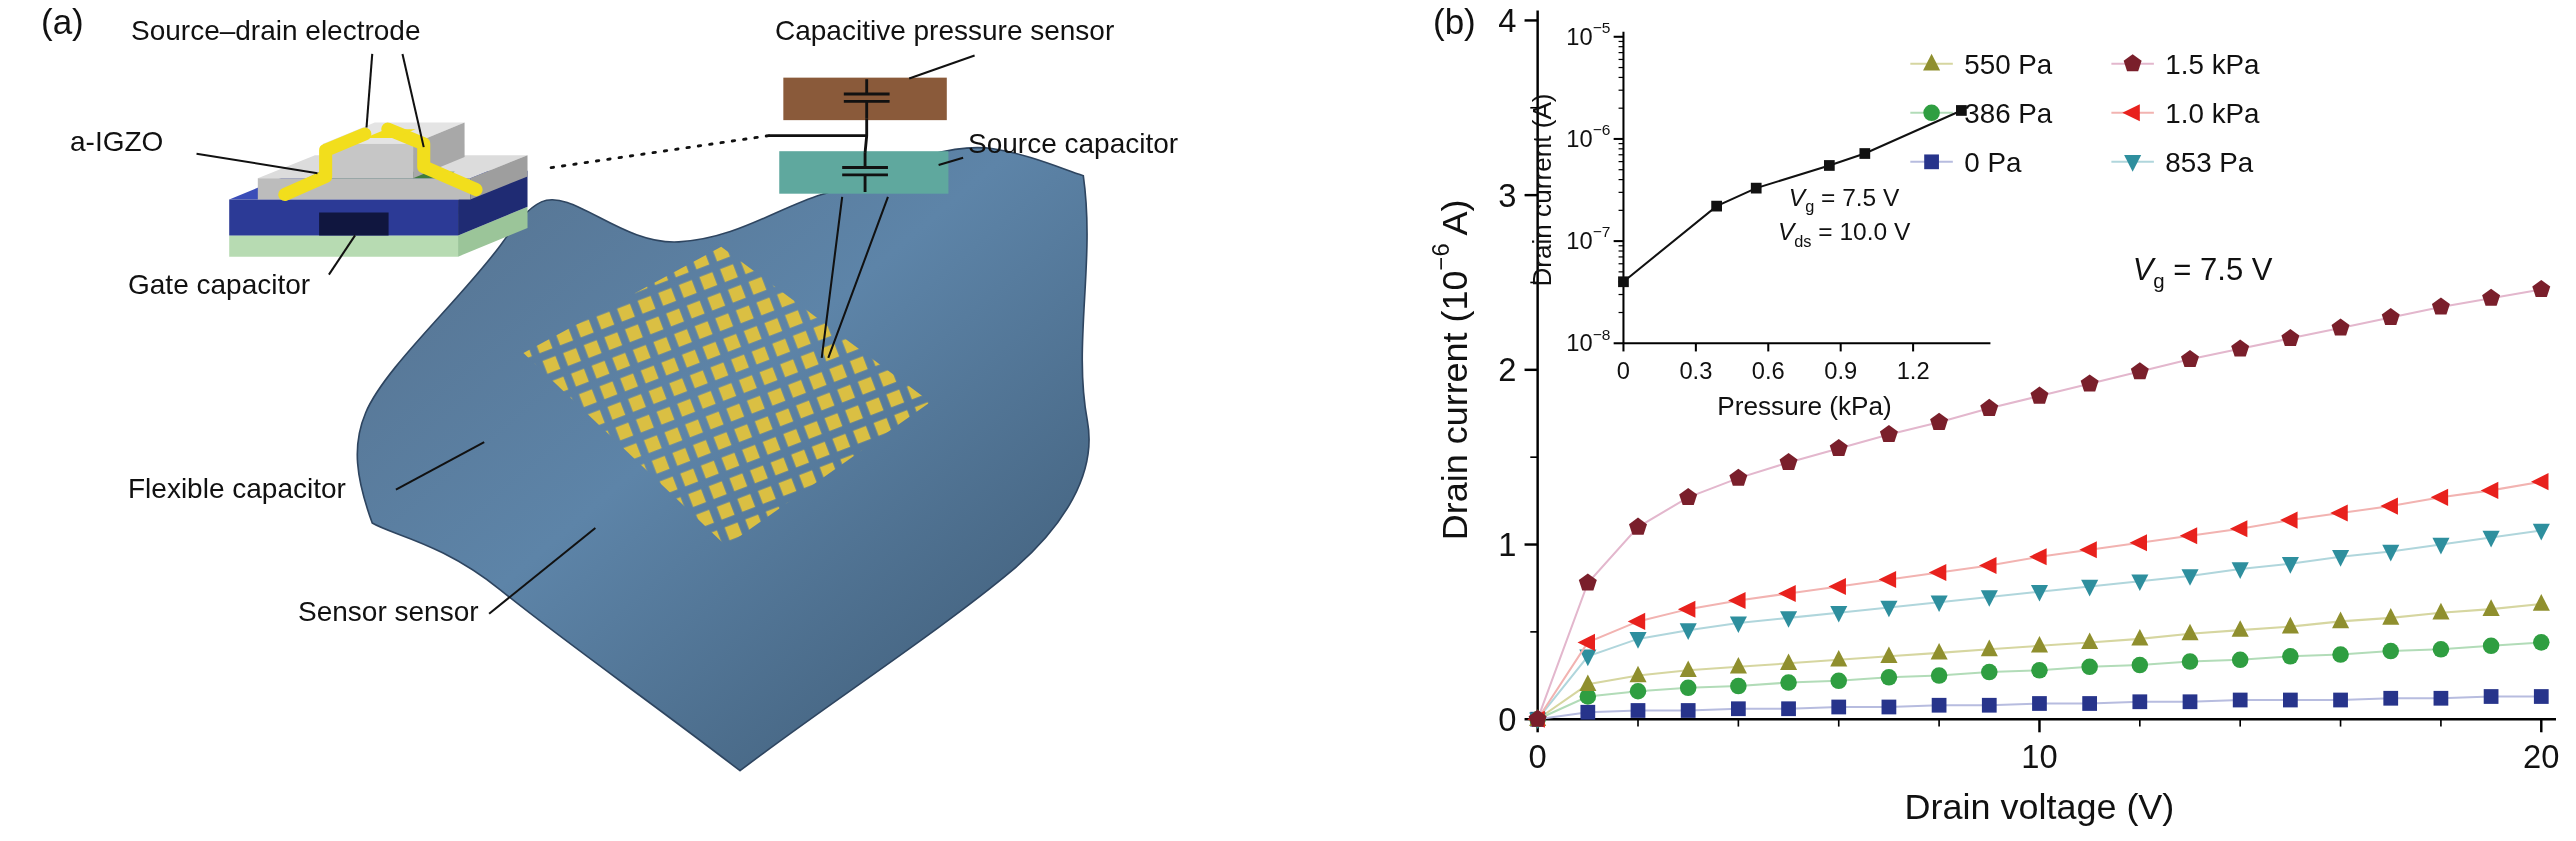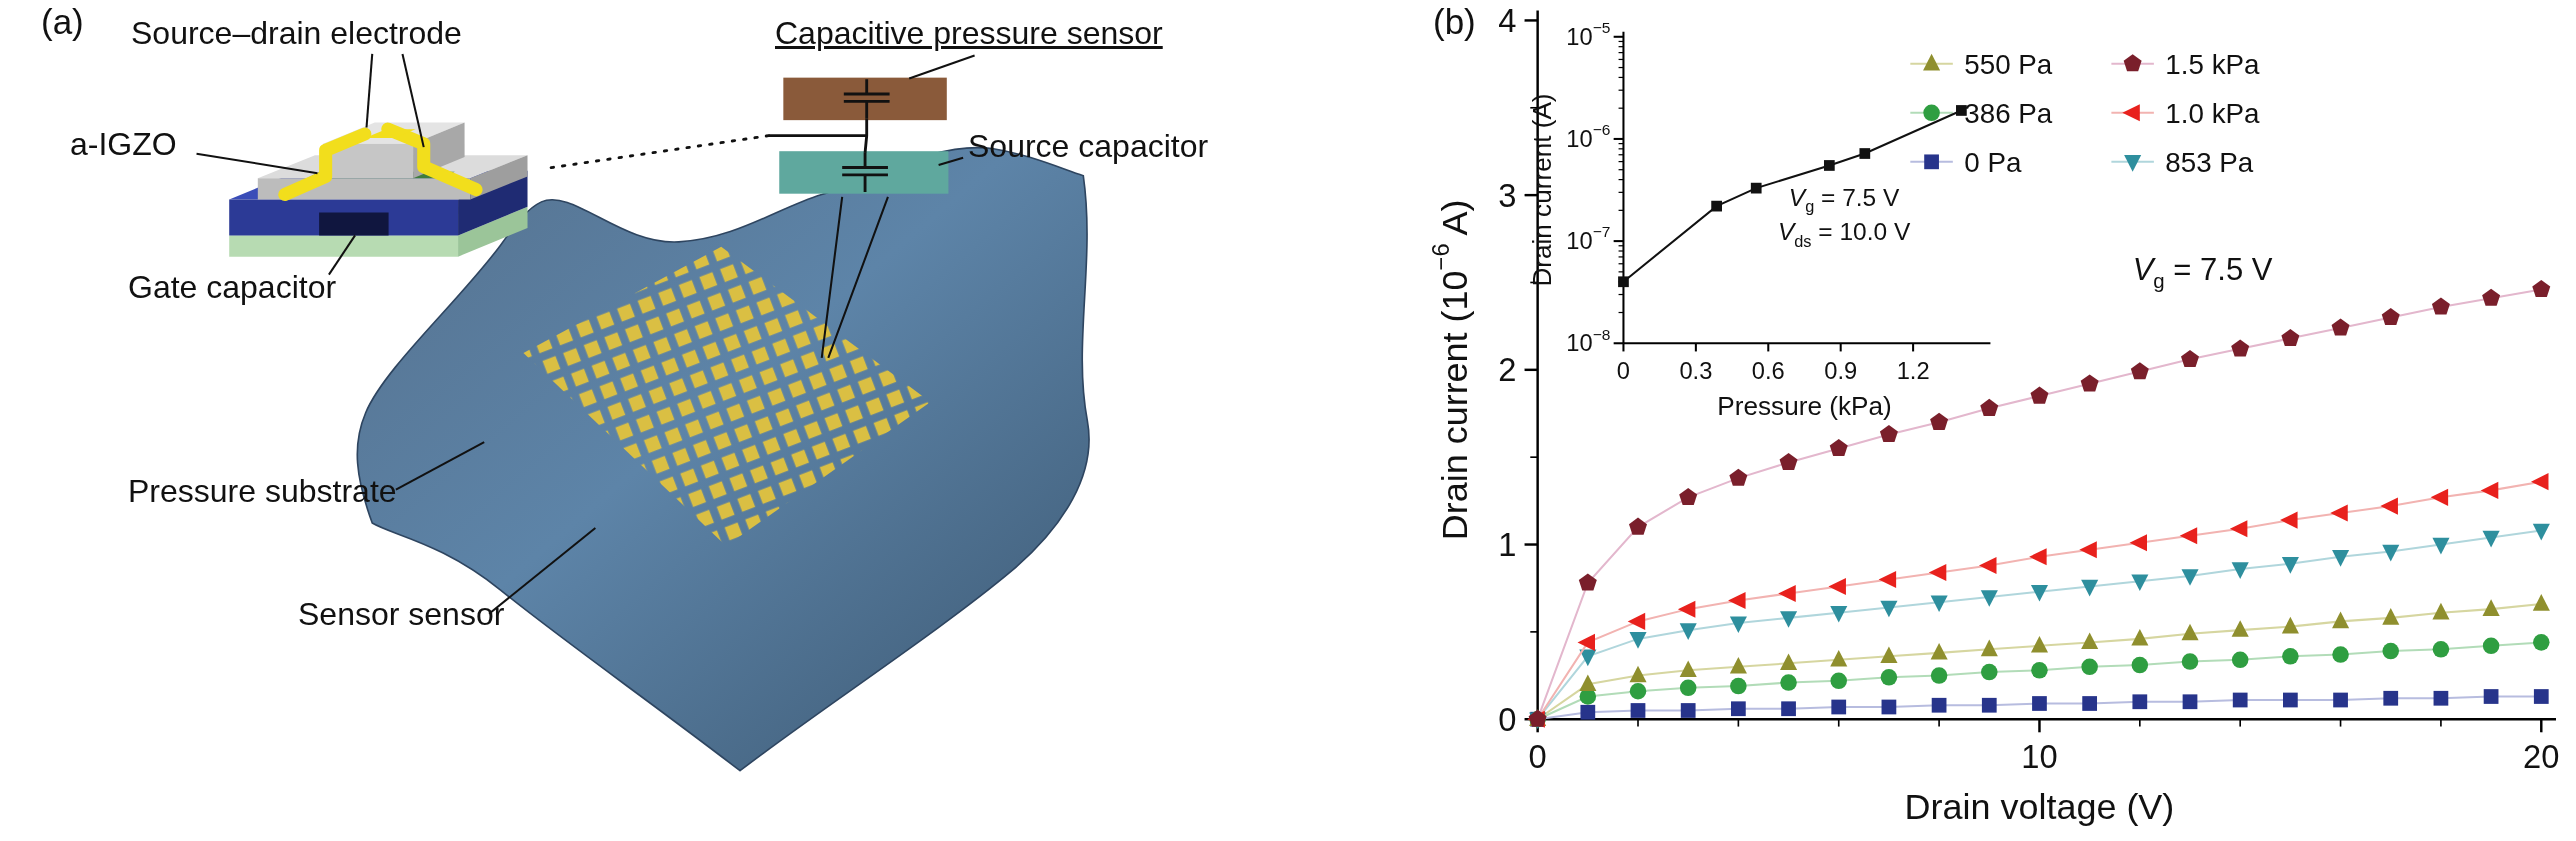--- a/index.html
+++ b/index.html
@@ -1,18 +1,18 @@
 <!DOCTYPE html>
 <html style="font-size:13px"><head>
 <meta charset="utf-8">
 <style>
   html,body{margin:0;padding:0;background:#ffffff;}
   #fig{position:relative;width:2576px;height:841px;background:#ffffff;overflow:hidden;
        font-family:"Liberation Sans",sans-serif;}
-  .lbl{position:absolute;font-size:32px;color:#111;white-space:nowrap;line-height:1.1;}
+  .lbl{position:absolute;font-size:28px;color:#111;white-space:nowrap;line-height:1.1;}
   .tag{font-size:35px;}
   svg{position:absolute;top:0;left:0;}
   #chart-svg{left:1431px;}
 </style>
 </head>
 <body>
 
 <div id="fig">
 
   <svg id="panelA-svg" width="1431" height="841" viewBox="0 0 1750 1029">
@@ -79,23 +79,23 @@
       <path d="M1178,193 L1148,202"></path>
       <path d="M484,599 L592,541"></path>
       <path d="M598,751 L728,646"></path>
     </g>
   </svg>
 
   <div class="lbl tag" style="left:41px;top:3.3px;">(a)</div>
   <div class="lbl" style="left:131px;top:16.4px;">Source–drain electrode</div>
   <div class="lbl" style="left:70px;top:127px;">a-IGZO</div>
   <div class="lbl" style="left:128px;top:270px;">Gate capacitor</div>
-  <div class="lbl" style="left:775px;top:16.4px;text-decoration:underline;">Capacitive pressure sensor</div>
+  <div class="lbl" style="left:775px;top:16.4px;">Capacitive pressure sensor</div>
   <div class="lbl" style="left:968px;top:129px;">Source capacitor</div>
-  <div class="lbl" style="left:128px;top:474px;">Pressure substrate</div>
+  <div class="lbl" style="left:128px;top:474px;">Flexible capacitor</div>
   <div class="lbl" style="left:298px;top:597px;">Sensor sensor</div>
   <div class="lbl tag" style="left:1433px;top:3.3px;">(b)</div>
 
   <svg id="chart-svg" width="1145" height="841" viewBox="0 0 1400 1029">
       <g stroke="#000" stroke-width="3">
         <line x1="130" y1="13" x2="130" y2="880"></line>
         <line x1="130" y1="880" x2="1376" y2="880"></line>
         <line x1="114" y1="880" x2="130" y2="880"></line>
         <line x1="114" y1="666.25" x2="130" y2="666.25"></line>
         <line x1="114" y1="452.5" x2="130" y2="452.5"></line>

